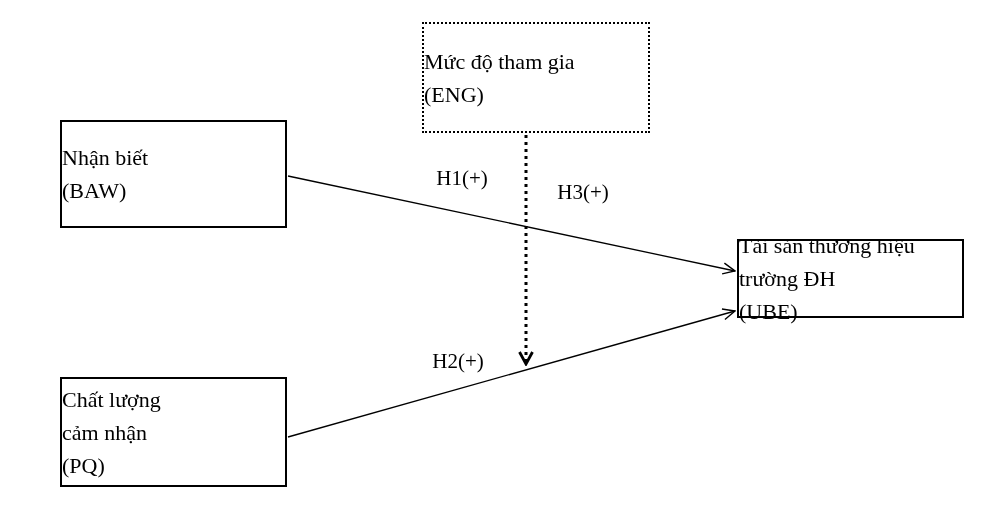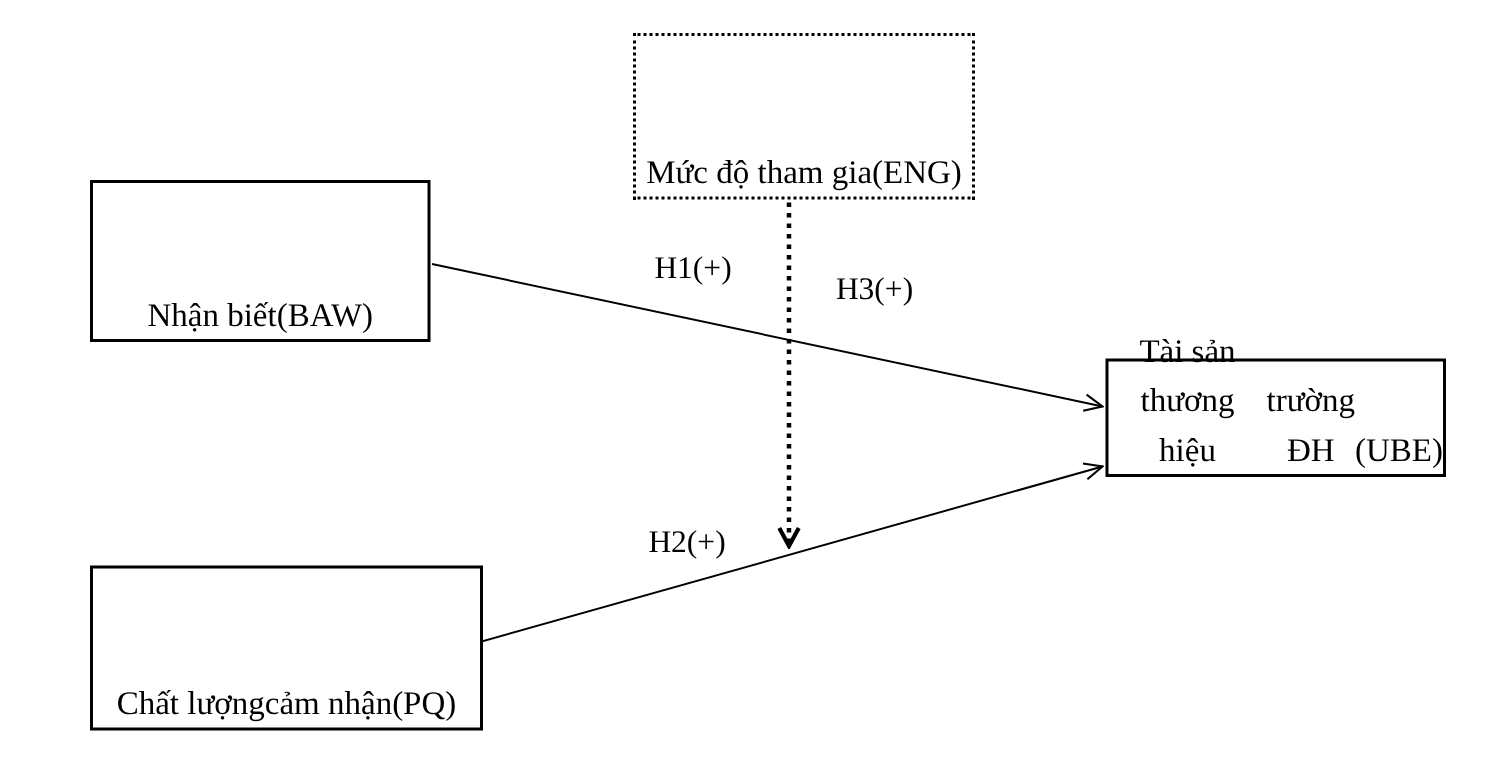--- a/index.html
+++ b/index.html
@@ -21,33 +21,34 @@
     top: 0;
     width: 999px;
     height: 509px;
   }
   .node {
     position: absolute;
     box-sizing: border-box;
     background: #ffffff;
     border: 2px solid #000000;
     display: flex;
-    align-items: flex-end;
+    flex-direction: column;
+    align-items: flex-start;
     justify-content: center;
     text-align: center;
     font-size: 22px;
     line-height: 33px;
     color: #000000;
   }
   .node.dotted {
     border: 2px dotted #000000;
   }
   .node-eng { left: 422px; top: 22px;  width: 228px; height: 111px; }
   .node-baw { left: 60px;  top: 120px; width: 227px; height: 108px; }
-  .node-pq  { left: 60px;  top: 377px; width: 262px; height: 110px; }
+  .node-pq  { left: 60px;  top: 377px; width: 227px; height: 110px; }
   .node-ube { left: 737px; top: 239px; width: 227px; height: 79px; }
   .edge-label {
     position: absolute;
     font-size: 21px;
     line-height: 22px;
     color: #000000;
     white-space: nowrap;
     transform: translateX(-50%);
   }
   .label-h1 { left: 462px; top: 167px; }

